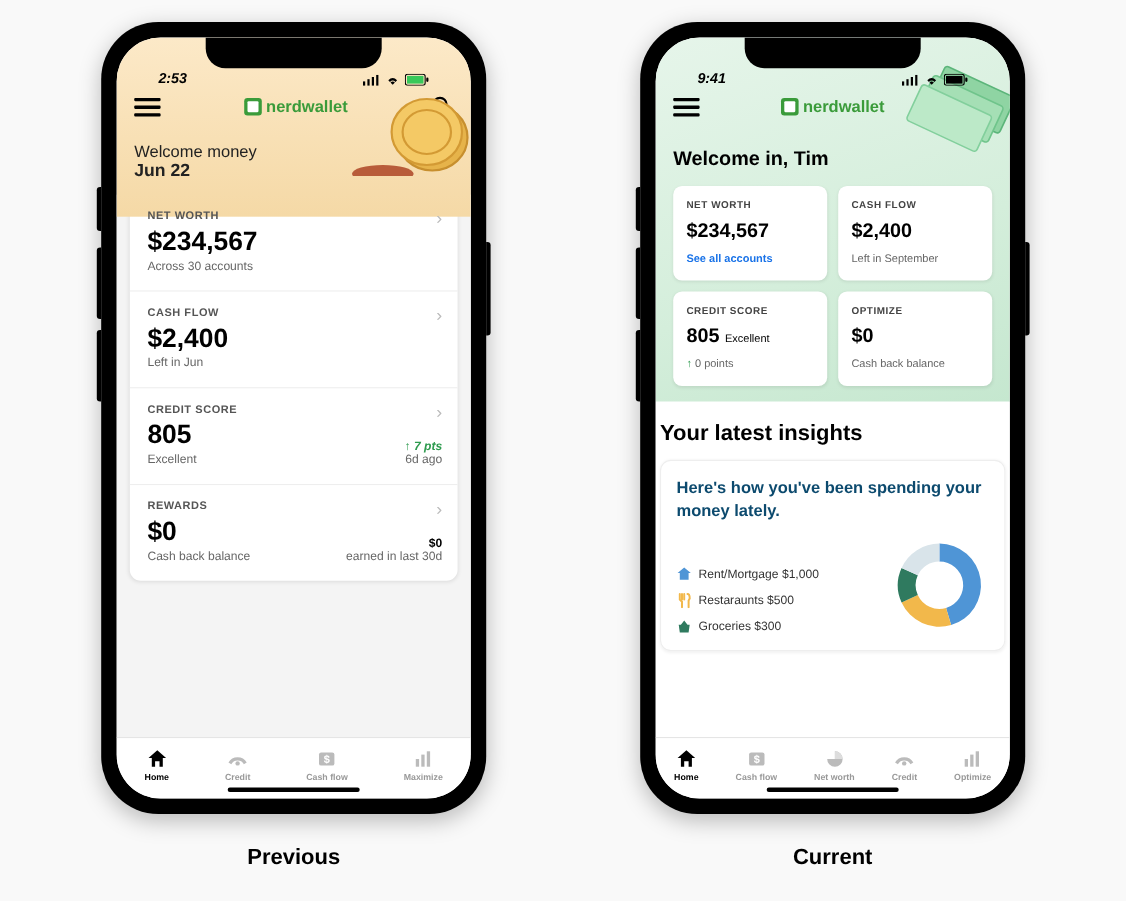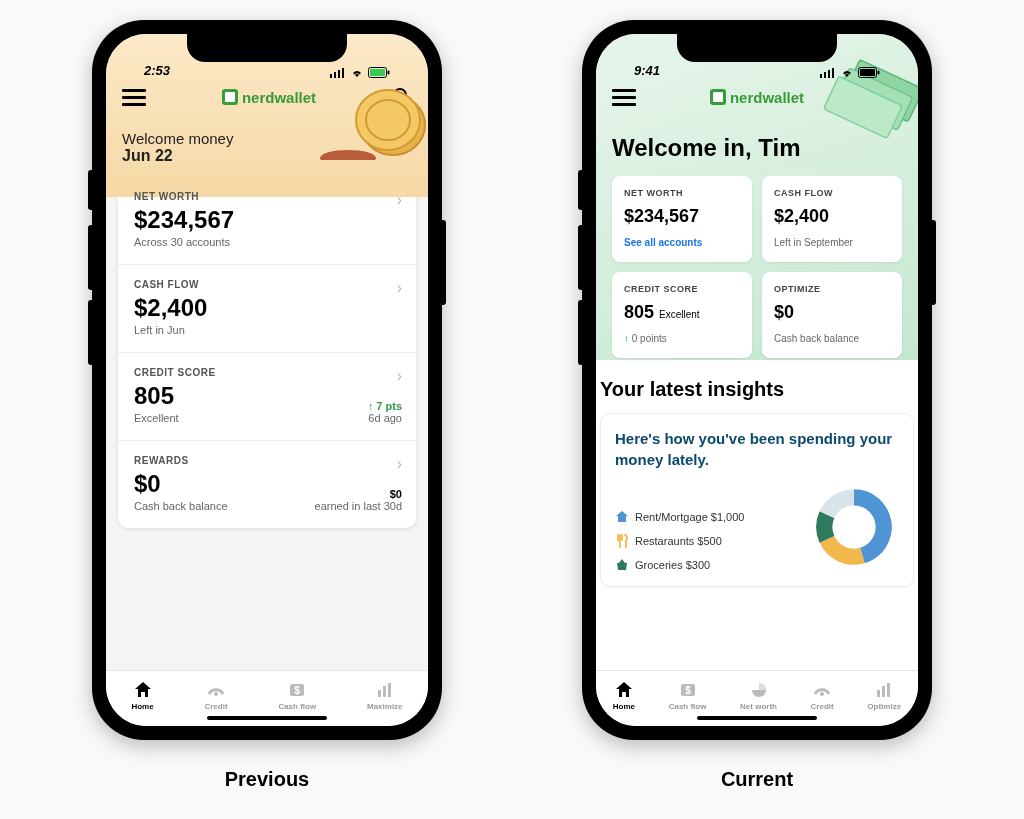--- a/index.html
+++ b/index.html
@@ -71,33 +71,33 @@
 
   .prev-body { flex:1; background:#f4f4f4; padding:0 12px; margin-top:-20px; overflow:hidden;}
   .card-stack { background:#fff; border-radius:10px; box-shadow:0 1px 4px rgba(0,0,0,0.1);}
   .stack-row { padding:14px 16px 16px; border-bottom:1px solid #eee; position:relative;}
   .stack-row:last-of-type{border-bottom:none;}
   .srow-label { font-size:10px; letter-spacing:0.5px; font-weight:700; color:#555;}
   .srow-value { font-size:24px; font-weight:800; color:#000; margin-top:4px;}
   .srow-sub { font-size:11px; color:#666; margin-top:2px;}
   .srow-chevron { position:absolute; right:14px; top:14px; color:#bbb; font-size:16px;}
   .srow-right { position:absolute; right:14px; bottom:16px; text-align:right; font-size:11px; color:#666;}
-  .srow-right .up{color:#2e9b4f;font-weight:600;}
+  .srow-right .up{color:#2e9b4f;font-weight:600;font-style:italic;}
   .see-all { text-align:center; padding:14px; color:#1a73e8; font-weight:600; font-size:14px;}
   .covid { margin-top:14px; font-family:Georgia,serif; font-size:17px; color:#000; text-align:center;}
 
   
   .cur-header {
     background: linear-gradient(160deg,#e6f5ea 0%, #d4eedb 60%, #c5e7cf 100%);
-    padding: 6px 16px 2px;
+    padding: 6px 16px 14px;
     position:relative;
   }
   .cur-header .topbar{display:flex;justify-content:space-between;align-items:center;height:34px;}
   .bills{position:absolute;right:-10px;top:24px;}
-  .welcome-cur{font-size:24px;font-weight:800;color:#000;margin-top:20px;}
+  .welcome-cur{font-size:18px;font-weight:800;color:#000;margin-top:20px;}
   .tile-grid{display:grid;grid-template-columns:1fr 1fr;gap:10px;margin-top:14px;}
   .tile{background:#fff;border-radius:8px;padding:12px 12px 14px;box-shadow:0 1px 3px rgba(0,0,0,0.08);}
   .tile .tl{font-size:9px;font-weight:800;letter-spacing:0.5px;color:#444;}
   .tile .tv{font-size:18px;font-weight:800;color:#000;margin-top:8px;}
   .tile .ts{font-size:10px;color:#666;margin-top:10px;}
   .tile .ts.link{color:#1a73e8;font-weight:600;}
   .tile .ts .arrow-up{color:#2e9b4f;}
 
   .cur-body{flex:1;background:#fff;padding:18px 4px 0;overflow:hidden;}
   .insights-title{font-size:20px;font-weight:800;margin-bottom:12px;}

